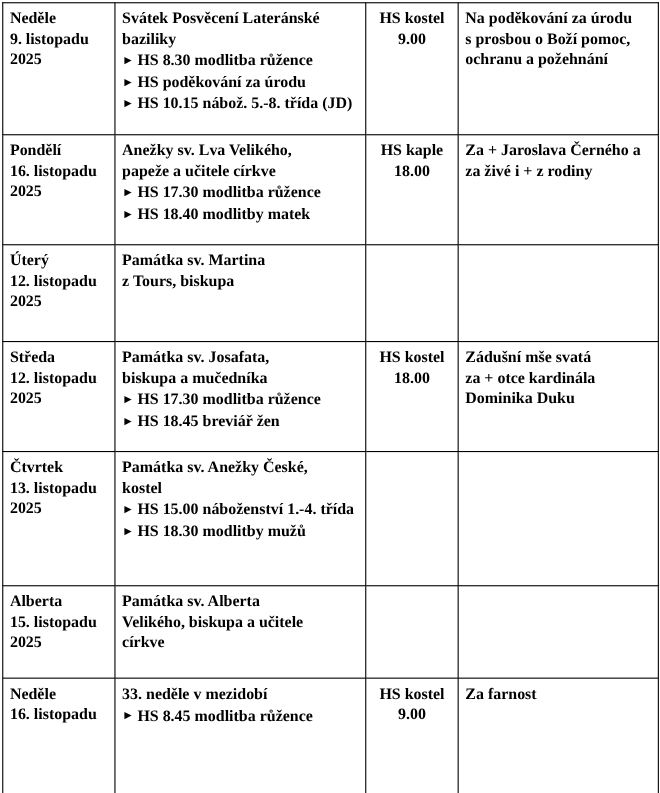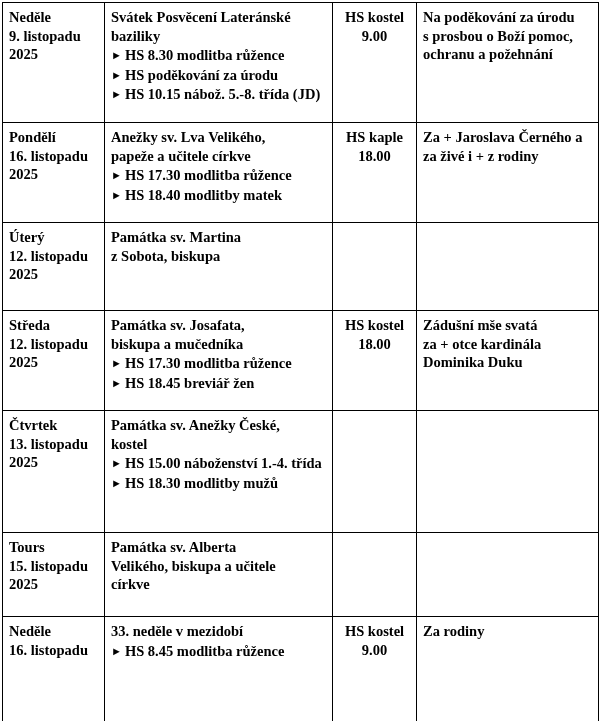--- a/index.html
+++ b/index.html
@@ -144,21 +144,21 @@
       </tr>
 
       <tr class="r2">
         <td class="day">
           <span class="line">Úterý</span>
           <span class="line">12. listopadu</span>
           <span class="line">2025</span>
         </td>
         <td class="desc">
           <span class="title">Památka sv. Martina</span>
-          <span class="title">z Sobota, biskupa</span>
+          <span class="title">z Tours, biskupa</span>
         </td>
         <td class="mass"></td>
         <td class="intent"></td>
       </tr>
 
       <tr class="r3">
         <td class="day">
           <span class="line">Středa</span>
           <span class="line">12. listopadu</span>
           <span class="line">2025</span>
@@ -192,21 +192,21 @@
           <span class="ev"><span class="tri">►</span><span>HS 15.00 náboženství 1.-4. třída</span></span>
           <span class="ev"><span class="tri">►</span><span>HS 18.30 modlitby mužů</span></span>
         </td>
         <td class="mass"></td>
         <td class="intent"></td>
       </tr>
 
 
       <tr class="r6">
         <td class="day">
-          <span class="line">Tours</span>
+          <span class="line">Alberta</span>
           <span class="line">15. listopadu</span>
           <span class="line">2025</span>
         </td>
         <td class="desc">
           <span class="title">Památka sv. Alberta</span>
           <span class="title">Velikého, biskupa a učitele</span>
           <span class="title">církve</span>
         </td>
         <td class="mass"></td>
         <td class="intent"></td>
@@ -220,19 +220,19 @@
         </td>
         <td class="desc">
           <span class="title">33. neděle v mezidobí</span>
           <span class="ev"><span class="tri">►</span><span>HS 8.45 modlitba růžence</span></span>
         </td>
         <td class="mass">
           <span class="line">HS kostel</span>
           <span class="line">9.00</span>
         </td>
         <td class="intent">
-          <span class="line">Za rodiny</span>
+          <span class="line">Za farnost</span>
         </td>
       </tr>
 
     </tbody>
   </table>
 </div>
 
 </body></html>

